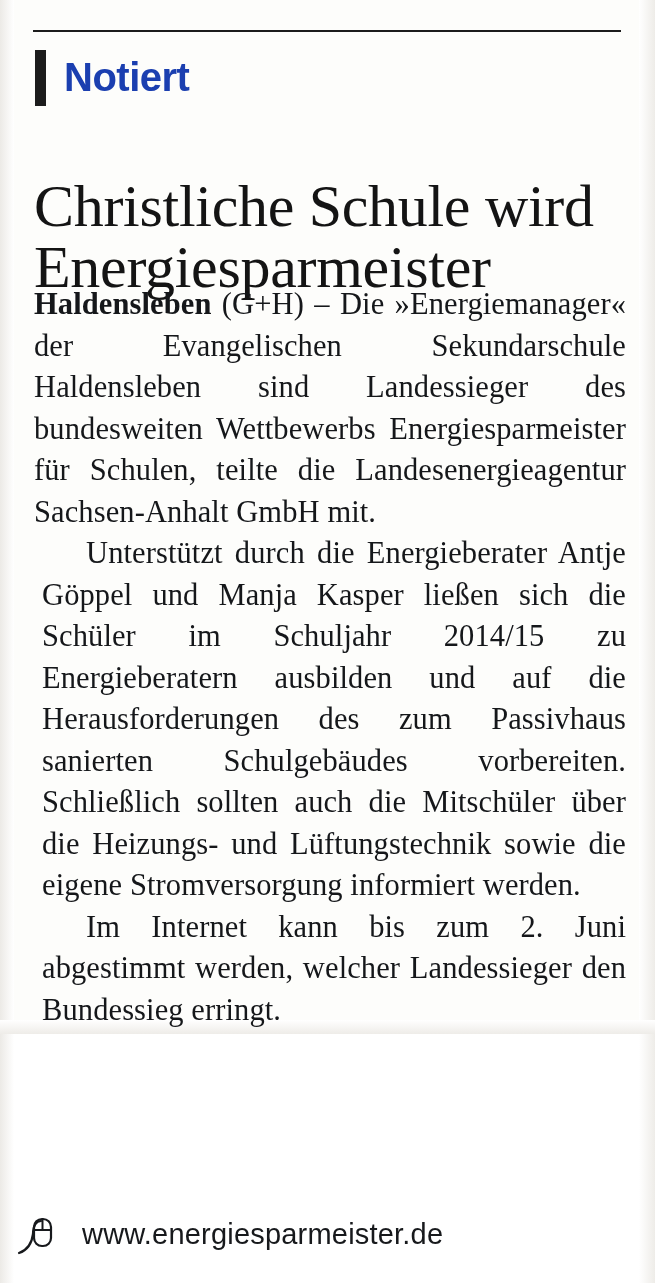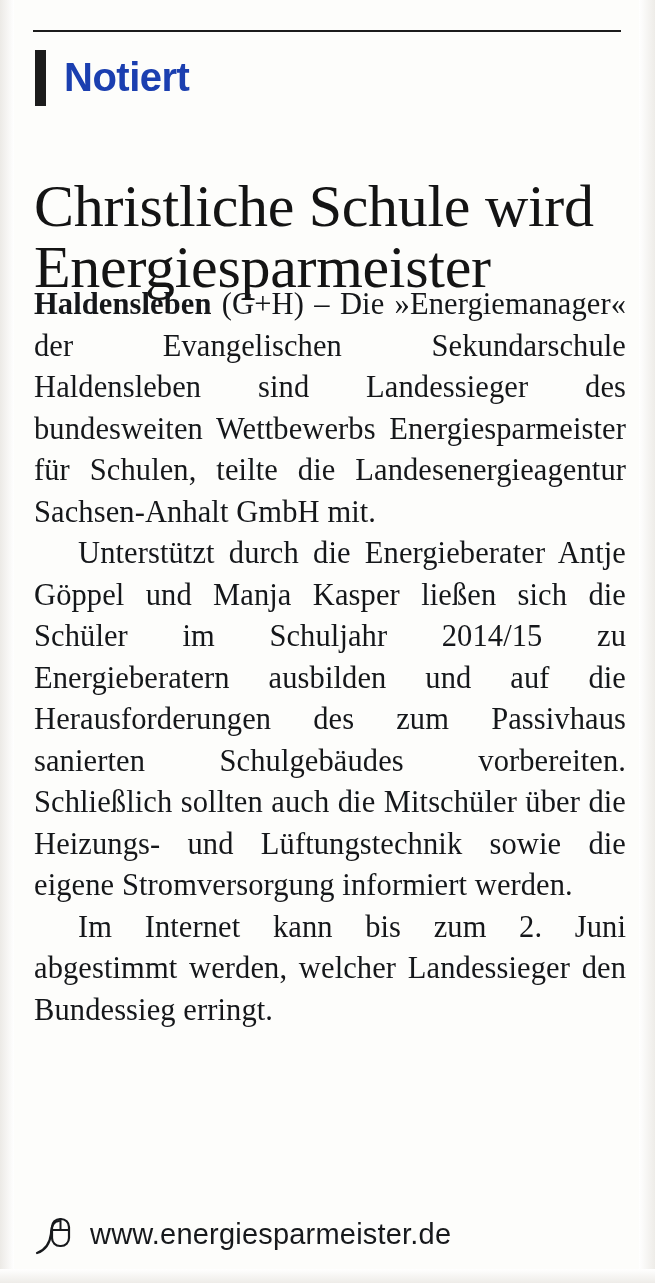--- a/index.html
+++ b/index.html
@@ -13,21 +13,21 @@
     position: relative;
     font-family: "Liberation Serif", serif;
     color: #1a1a1a;
     overflow: hidden;
   }
   .page {
     position: absolute;
     left: 0;
     top: 0;
     width: 655px;
-    height: 1283px;
+    height: 1034px;
     background: #fdfdfb;
   }
   
   .top-rule {
     position: absolute;
     left: 33px;
     top: 30px;
     width: 588px;
     height: 2px;
     background: #1c1c1c;
@@ -74,35 +74,36 @@
     margin: 0;
     font-size: 30.5px;
     line-height: 41.5px;
     text-align: justify;
     text-justify: inter-word;
     color: #15171a;
     letter-spacing: 0.1px;
   }
   .body p.indent {
     text-indent: 44px;
+    margin-left: 8px;
   }
   .body p + p {
     margin-top: 0px;
   }
   .place {
     font-weight: bold;
   }
   .url-line {
     position: absolute;
-    left: 34px;
+    left: 16px;
     top: 1212px;
     width: 592px;
     display: flex;
     align-items: center;
-    gap: 14px;
+    gap: 24px;
   }
   .mouse-icon {
     width: 42px;
     height: 44px;
     flex: 0 0 auto;
   }
   .url-text {
     font-family: "Liberation Sans", sans-serif;
     font-size: 29px;
     color: #17191c;

